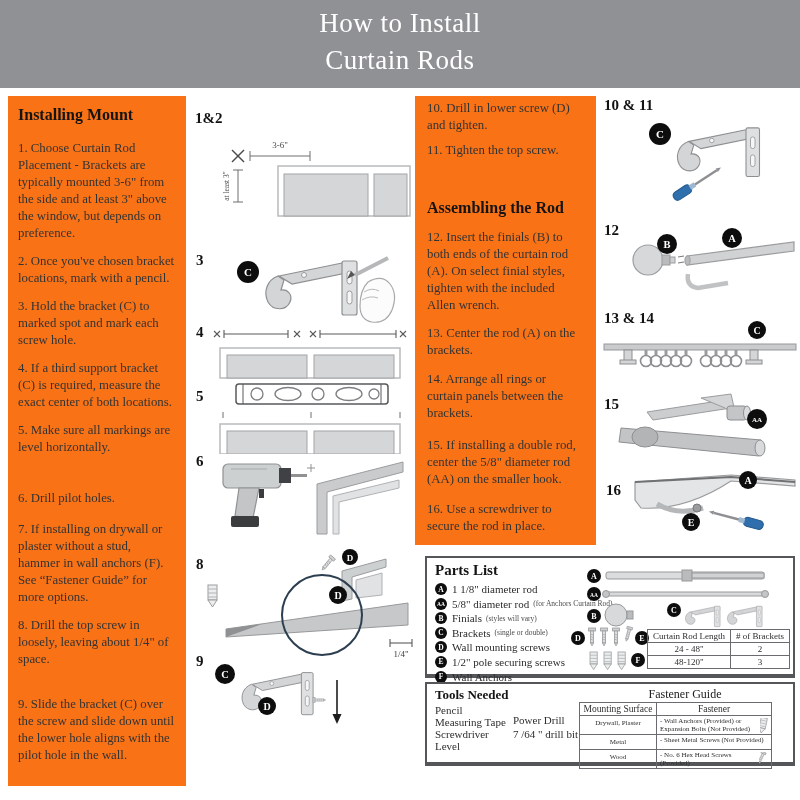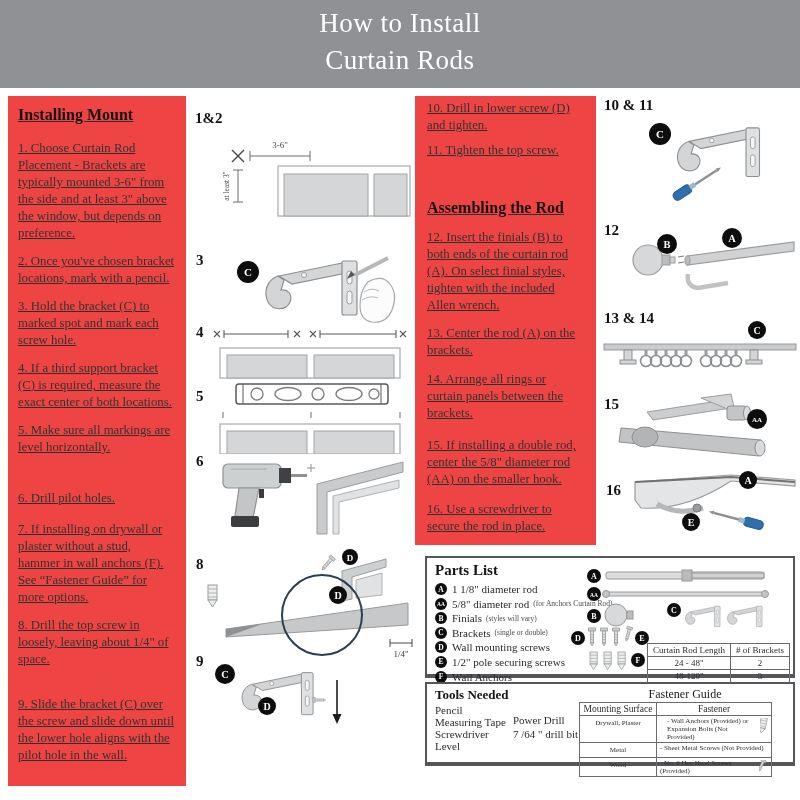--- a/index.html
+++ b/index.html
@@ -7,21 +7,21 @@
     width:800px;height:800px;position:relative;background:#ffffff;
     font-family:"Liberation Serif",serif;color:#2e2e2e;overflow:hidden;
   }
   .abs{position:absolute;}
   .header{
     left:0;top:0;width:800px;height:88px;background:#8f9194;color:#ffffff;
     text-align:center;
   }
   .header .l1{font-size:27px;letter-spacing:.5px;padding-top:8px;}
   .header .l2{font-size:27px;letter-spacing:.5px;margin-top:6px;}
-  .panel{background:#ef4444;box-sizing:border-box;text-decoration:underline;}
+  .panel{background:#f97316;box-sizing:border-box;}
   .panel-left{left:8px;top:96px;width:178px;height:690px;padding:10px 10px;}
   .panel-right{left:415px;top:96px;width:181px;height:449px;padding:4px 12px;}
   .sec-head{font-size:16px;font-weight:bold;color:#141414;margin:0 0 4px 0;}
   .step{font-size:12.8px;line-height:17px;margin:11px 0 0 0;color:#333333;}
   .dlabel{font-weight:bold;font-size:15px;color:#121212;}
   .badge-row{display:flex;align-items:center;margin:0 0 2.6px 0;}
   .pbadge{
     display:inline-flex;align-items:center;justify-content:center;flex:0 0 auto;
     width:12px;height:12px;border-radius:50%;background:#0d0d0d;color:#ffffff;
     font-size:7.5px;font-weight:bold;margin-right:5px;
@@ -434,21 +434,21 @@
     <text x="78" y="77" text-anchor="middle" font-size="8" font-weight="bold" fill="#ffffff">E</text>
     <g>
       <use href="#anchorglyph" transform="translate(26,88) scale(0.8)"></use>
       <use href="#anchorglyph" transform="translate(40,88) scale(0.8)"></use>
       <use href="#anchorglyph" transform="translate(54,88) scale(0.8)"></use>
     </g>
     <circle cx="74" cy="96" r="7" fill="#0d0d0d"></circle>
     <text x="74" y="99" text-anchor="middle" font-size="8" font-weight="bold" fill="#ffffff">F</text>
   </svg>
 
-  <table class="rodtable abs" style="left:220px;top:85px;font-size:9px">
+  <table class="rodtable abs" style="left:220px;top:71px;font-size:9px">
     <tbody>
         <tr>
       <th style="width:76px">Curtain Rod Length</th>
       <th style="width:52px"># of Brackets</th>
     </tr>
     <tr>
       <td>24 - 48"</td>
       <td>2</td>
     </tr>
     <tr>
@@ -473,21 +473,21 @@
   </div>
   <div class="abs" style="left:150px;top:3px;width:216px;text-align:center;font-size:12px;color:#202020">Fastener Guide</div>
   <table class="ftable abs" style="left:152px;top:18px">
     <tbody>
         <tr>
       <th style="width:72px;font-size:9.5px;text-align:center;padding:1px 2px">Mounting Surface</th>
       <th style="width:110px;font-size:9.5px;text-align:center;padding:1px 2px">Fastener</th>
     </tr>
     <tr>
       <td style="font-size:7px;text-align:center;padding:3px 2px">Drywall, Plaster</td>
-      <td style="font-size:7px;padding:1px 14px 1px 10px;position:relative">
+      <td style="font-size:7px;padding:1px 14px 1px 3px;position:relative">
         <span>- Wall Anchors (Provided) or Expansion Bolts (Not Provided)</span>
         <svg width="9" height="16" style="position:absolute;right:2px;top:2px">
               <use href="#anchorglyph" transform="scale(0.7) rotate(12 6 8)"></use>
             </svg>
       </td>
     </tr>
     <tr>
       <td style="font-size:7px;text-align:center;padding:3px 2px">Metal</td>
       <td style="font-size:7px;padding:1px 3px">- Sheet Metal Screws (Not Provided)</td>
     </tr>

